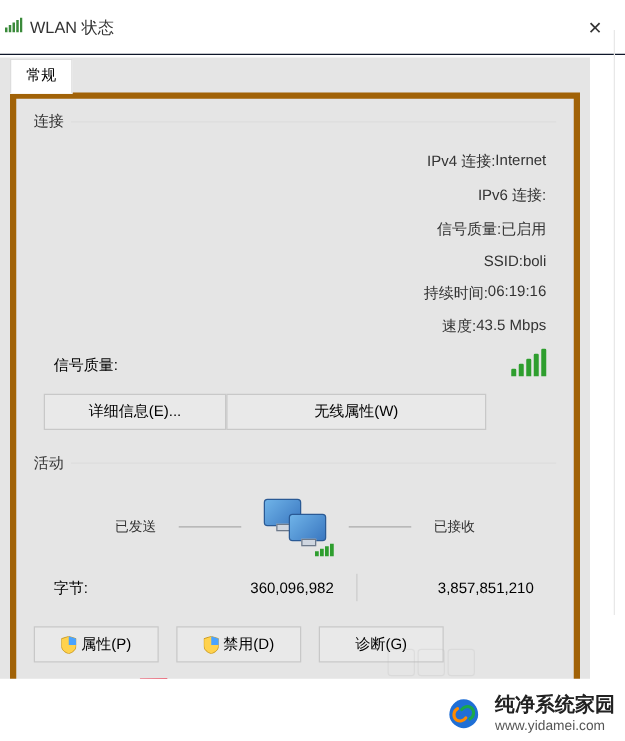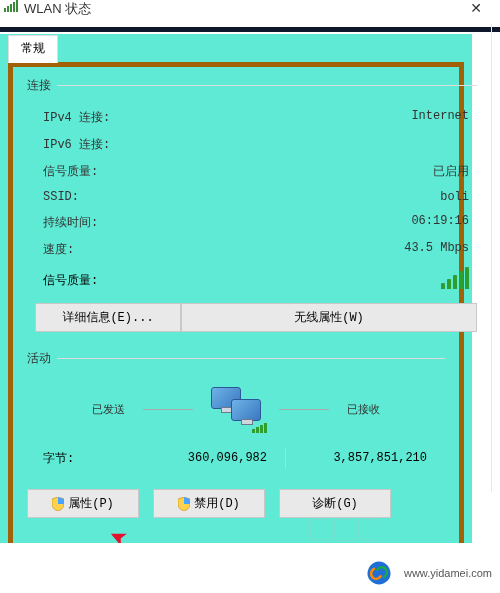--- a/index.html
+++ b/index.html
@@ -7,35 +7,35 @@
       font-family: "Microsoft YaHei", "Segoe UI", sans-serif;
       font-size: 12px;
       background: #fff;
       width: 500px;
       height: 593px;
       position: relative;
       overflow: hidden;
     }
     .titlebar {
       display: flex;
-      height: 32px;
+      align-items: center;
+      height: 44px;
       padding: 0 4px;
-      border-bottom: 5px solid #0f172a;
+      border-bottom: 1px solid #0f172a;
     }
     .titlebar .wifi-icon { margin-right: 6px; color: #3a8a3a; font-size: 13px; }
     .titlebar .title { flex: 1; font-size: 13px; color: #333; }
     .titlebar .close {
       width: 40px; text-align: center; font-size: 14px; color: #333;
       cursor: pointer;
     }
     .window {
-      background: #5eead4;
+      background: #e5e5e5;
       width: 472px;
       margin-left: 0;
-      font-family: Liberation Mono, monospace;
     }
     .tab-strip {
       display: flex;
       margin: 2px 0 0 8px;
     }
     .tab {
       border: 1px solid #ddd;
       border-bottom: 1px solid #fff;
       background: #fff;
       padding: 4px 12px 5px;
@@ -57,21 +57,21 @@
       padding: 10px 0 6px;
       margin-bottom: 8px;
     }
     fieldset legend {
       padding-right: 6px;
       color: #333;
       font-size: 12px;
     }
     .row {
       display: flex;
-      justify-content: space-between;
+      justify-content: flex-end;
       padding: 5px 8px 5px 16px;
       color: #333;
     }
     .row .label { color: #333; }
     .row .value { color: #333; text-align: right; }
     .signal-row { padding: 4px 8px 8px 16px; display: flex; justify-content: space-between; align-items: flex-end;}
     .signal-bars {
       display: flex;
       align-items: flex-end;
       gap: 2px;
@@ -95,22 +95,22 @@
       padding: 5px 0;
       font-size: 12px;
       font-family: inherit;
       cursor: pointer;
       display: inline-flex;
       align-items: center;
       justify-content: center;
       gap: 4px;
     }
     .btn.details { width: 146px; }
-    .btn.wireless { width: 296px; }
-    .btn.small { width: 112px; }
+    .btn.wireless { width: 208px; }
+    .btn.small { width: 100px; }
 
     .activity-display {
       display: flex;
       align-items: center;
       justify-content: center;
       gap: 18px;
       padding: 10px 0 6px;
     }
     .hline { width: 50px; border-top: 1px solid #aaa; }
     .act-label { color: #333; font-size: 11px; }
@@ -329,16 +329,17 @@
 </div>
 
 <div class="footer-strip">
   <div class="watermark">
     <svg class="wm-logo" viewBox="0 0 40 34">
       <path d="M20 3 C12 3 6 10 6 18 C6 26 14 31 20 31 C26 31 34 26 34 18 C34 10 28 3 20 3 Z" fill="#1f6fd6"></path>
       <path d="M14 12 C10 14 9 20 13 23 C16 25 20 24 22 21" fill="none" stroke="#ff8a00" stroke-width="3" stroke-linecap="round"></path>
       <path d="M26 22 C30 20 31 14 27 11 C24 9 20 10 18 13" fill="none" stroke="#19a84a" stroke-width="3" stroke-linecap="round"></path>
     </svg>
     <span class="wm-text">
+      <div class="cn">纯净系统家园</div>
       <div class="url">www.yidamei.com</div>
     </span>
   </div>
 </div>
 
 </body></html>

